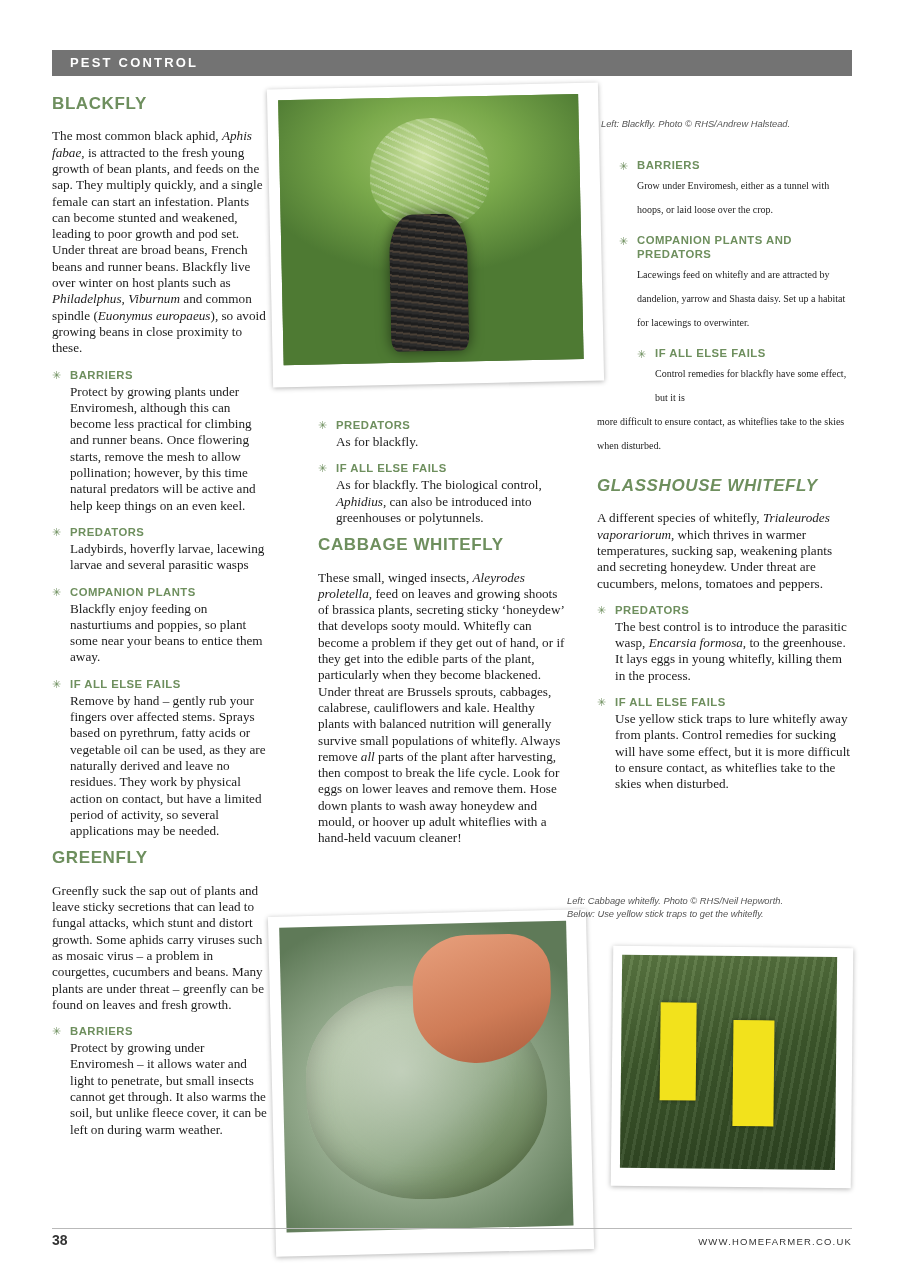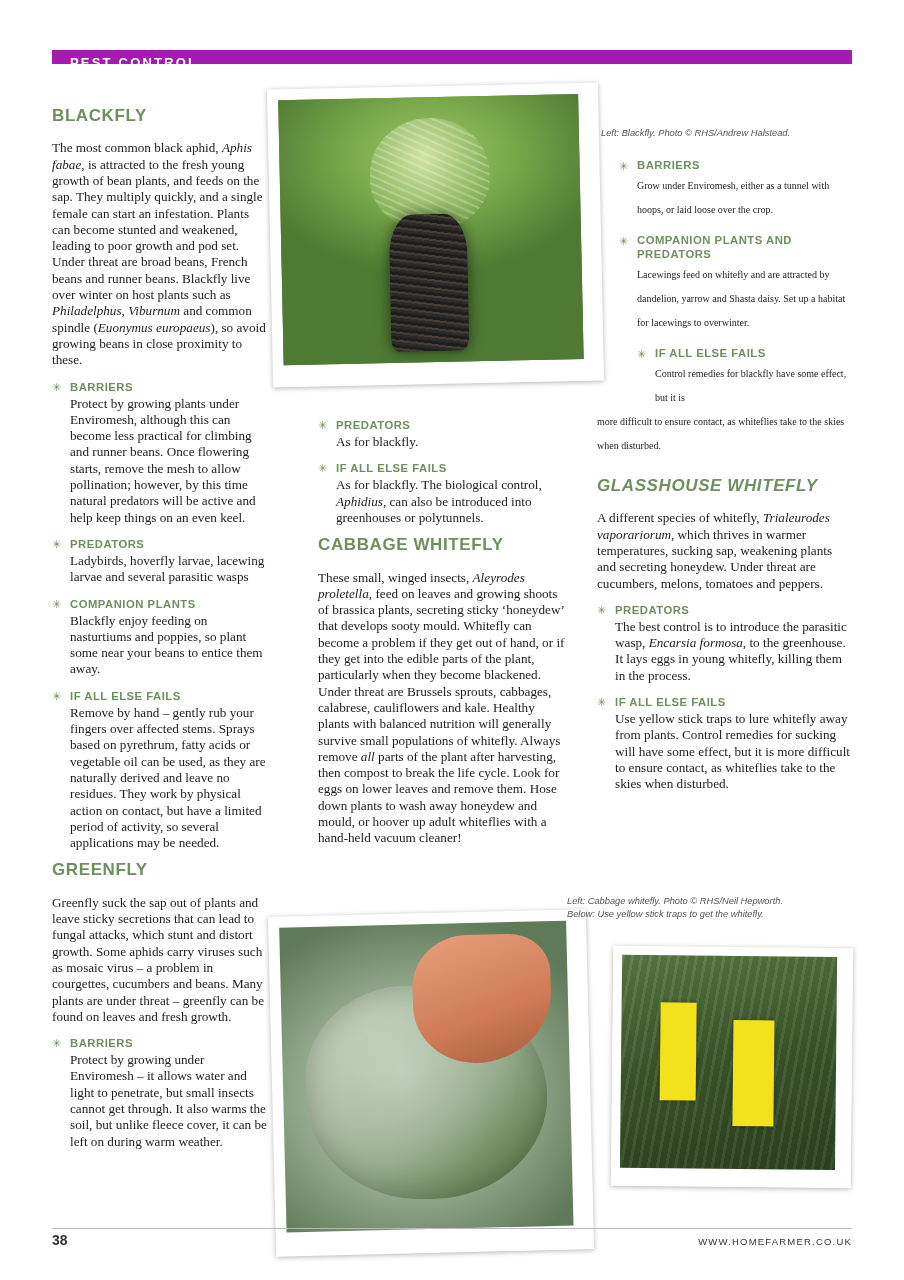--- a/index.html
+++ b/index.html
@@ -20,22 +20,22 @@
     position: absolute;
     inset: 0;
   }
 
   
   .header-bar {
     position: absolute;
     left: 52px;
     top: 50px;
     width: 800px;
-    height: 14px;
-    background: #a21caf;
+    height: 26px;
+    background: #737373;
   }
   .header-bar .header-title {
     position: absolute;
     left: 18px;
     top: 5px;
     font-family: "Liberation Sans", sans-serif;
     font-size: 13px;
     font-weight: bold;
     letter-spacing: 2.2px;
     color: #ffffff;
@@ -54,21 +54,21 @@
   .col-3 { left: 597px; width: 255px; }
 
   h2.section {
     font-family: "Liberation Sans", sans-serif;
     font-size: 17px;
     font-weight: bold;
     letter-spacing: 0.6px;
     color: #6e8f5e;
     margin: 0 0 6px 0;
   }
-  h2.section.tight { margin-top: 12px; }
+  h2.section.tight { margin-top: 0; }
 
   p.body {
     margin: 16px 0 11px 0;
     font-size: 13.2px;
     line-height: 16.3px;
   }
 
   .bullet-block {
     position: relative;
     padding-left: 18px;
@@ -250,21 +250,21 @@
   }
   .site {
     position: absolute;
     right: 52px; top: 1236px;
     font-family: "Liberation Sans", sans-serif;
     font-size: 9.5px; letter-spacing: 1.2px; color: #333;
   }
 
   .cap-topright {
     position: absolute;
-    left: 601px; top: 118px; width: 250px; margin-top: 9px;
+    left: 601px; top: 118px; width: 250px;
   }
   .cap-bottomright {
     position: absolute;
     left: 567px; top: 895px; width: 255px;
   }
 </style>
 </head>
 <body>
 
 <div class="page">

